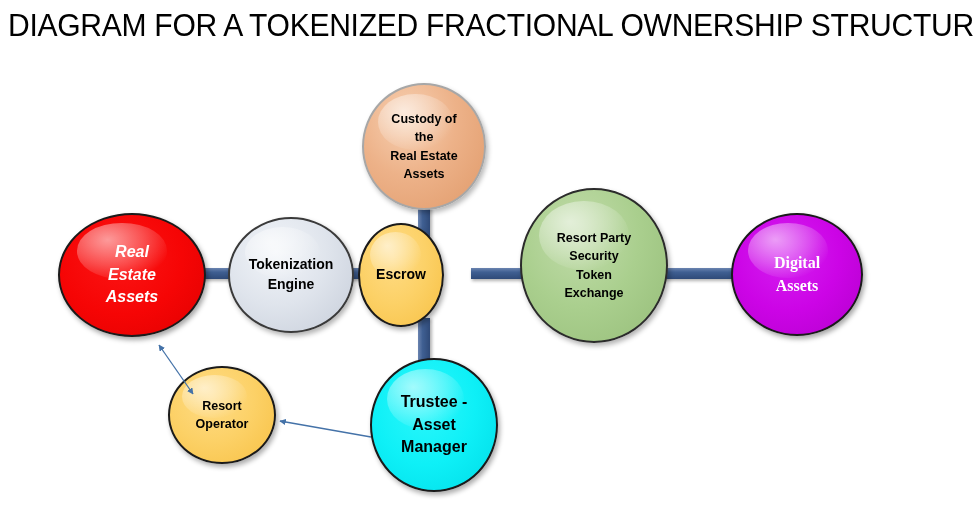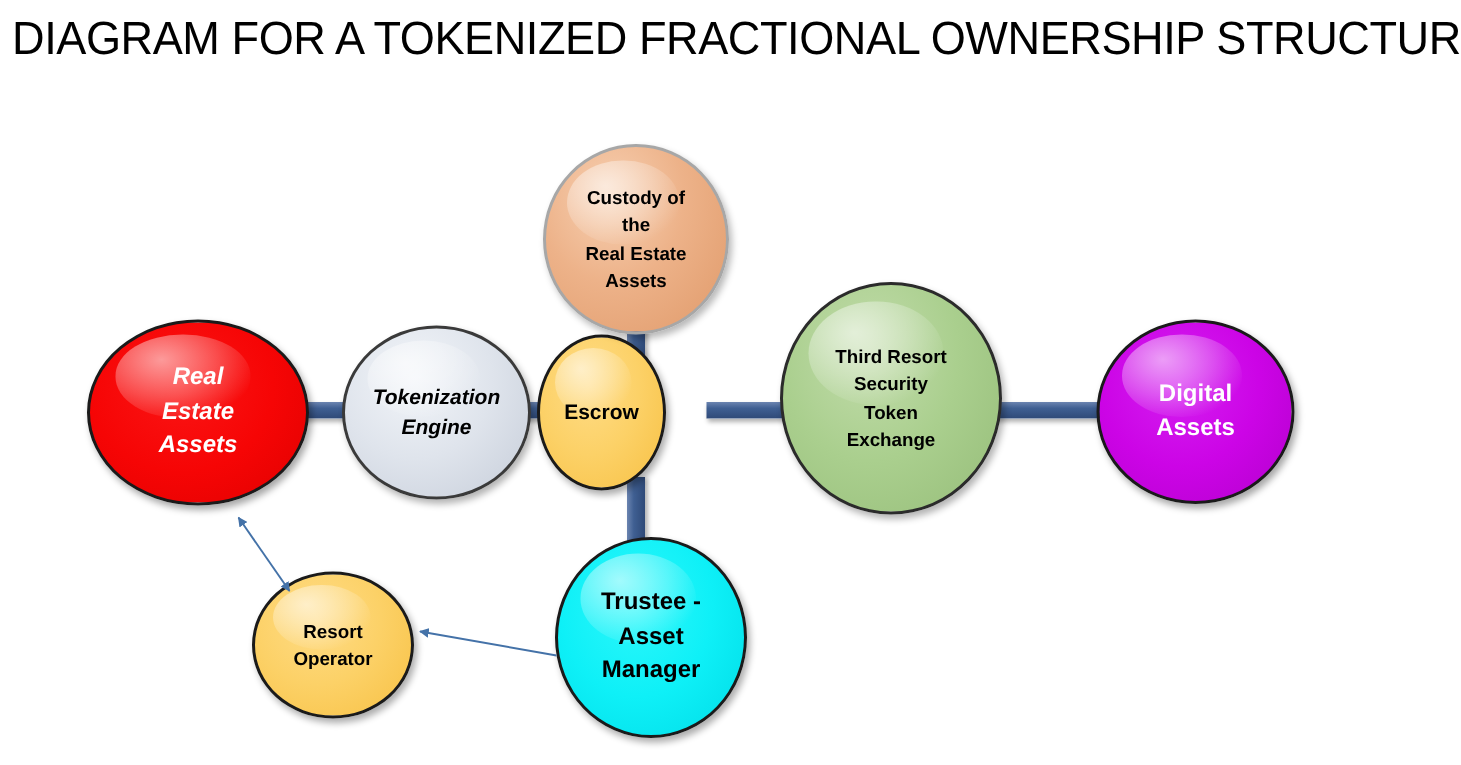--- a/index.html
+++ b/index.html
@@ -161,61 +161,61 @@
 
   <div class="connector vert" style="left:418px; top:318px; width:12px; height:60px;"></div>
 
   <div class="node n-red" style="left:58px; top:213px; width:148px; height:124px;font-style:italic;">
     <span class="gloss"></span>
     <span class="label t-lg" style="white-space:pre-line;">Real
 Estate
 Assets</span>
   </div>
 
-  <div class="node n-silver" style="left:228px; top:217px; width:126px; height:116px;font-style:italic;">
+  <div class="node n-silver" style="left:228px; top:217px; width:126px; height:116px;">
     <span class="gloss"></span>
     <span class="label t-md" style="white-space:pre-line;">Tokenization
 Engine</span>
   </div>
 
   <div class="node n-gold" style="left:358px; top:223px; width:86px; height:104px;">
     <span class="gloss"></span>
     <span class="label t-md" style="white-space:pre-line;">Escrow</span>
   </div>
 
-  <div class="node n-peach" style="left:362px; top:96px; width:124px; height:127px;">
+  <div class="node n-peach" style="left:362px; top:83px; width:124px; height:127px;">
     <span class="gloss"></span>
     <span class="label t-sm" style="white-space:pre-line;">Custody of
 the
 Real Estate
 Assets</span>
   </div>
 
   <div class="node n-green" style="left:520px; top:188px; width:148px; height:155px;">
     <span class="gloss"></span>
-    <span class="label t-sm" style="white-space:pre-line;">Third Resort
+    <span class="label t-sm" style="white-space:pre-line;">Resort Party
 Security
 Token
 Exchange</span>
   </div>
 
   <div class="node n-magenta" style="left:731px; top:213px; width:132px; height:123px;">
     <span class="gloss"></span>
-    <span class="label t-lg" style="white-space:pre-line;">Digital
+    <span class="label t-lg" style="white-space:pre-line;font-family:Liberation Serif, serif;">Digital
 Assets</span>
   </div>
 
   <div class="node n-cyan" style="left:370px; top:358px; width:128px; height:134px;">
     <span class="gloss"></span>
     <span class="label t-lg" style="white-space:pre-line;text-align:center;">Trustee -
 Asset
 Manager</span>
   </div>
 
-  <div class="node n-gold" style="left:168px; top:381px; width:108px; height:98px;">
+  <div class="node n-gold" style="left:168px; top:366px; width:108px; height:98px;">
     <span class="gloss"></span>
     <span class="label t-sm" style="white-space:pre-line;">Resort
 Operator</span>
   </div>
 
   <svg id="arrows" viewBox="0 0 974 510" width="974" height="510">
     <defs>
       <marker id="arrowEnd" viewBox="0 0 10 10" refX="9" refY="5" markerWidth="5" markerHeight="5" orient="auto-start-reverse">
         <path d="M 0 0 L 10 5 L 0 10 z" fill="#4472A8"></path>
       </marker>

